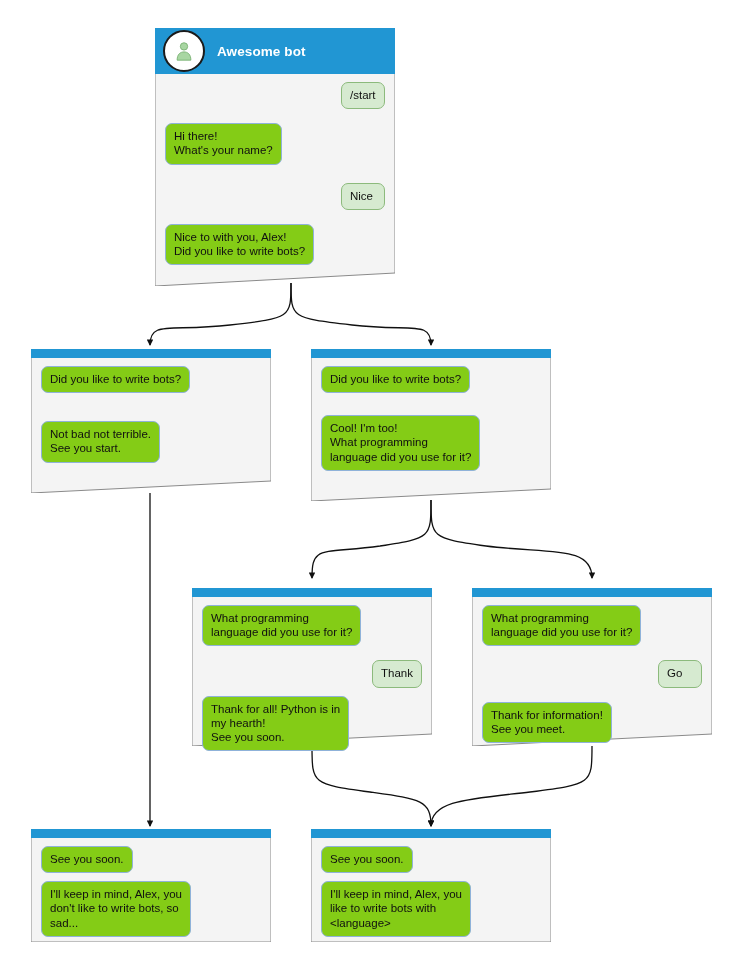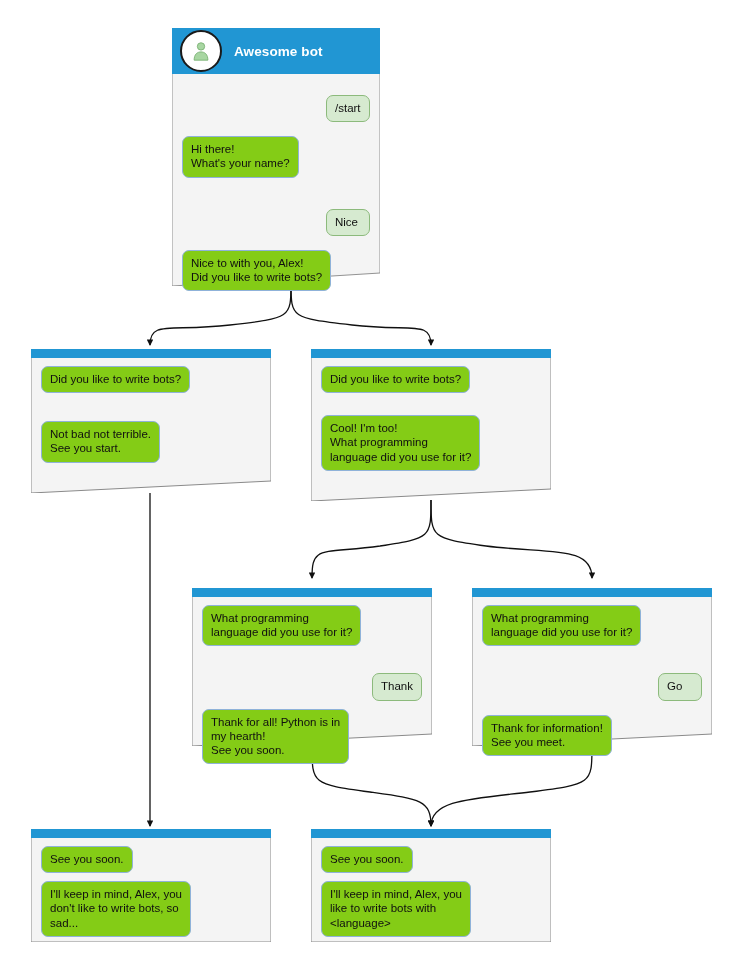--- a/index.html
+++ b/index.html
@@ -87,21 +87,21 @@
   .chat {
     position: relative;
     padding: 8px 10px 10px 10px;
   }
 
   .row {
     display: flex;
     width: 100%;
   }
   .row.left  { justify-content: flex-start; }
-  .row.right { justify-content: flex-end; margin-top: 13px; }
+  .row.right { justify-content: flex-end; }
 
   .bubble {
     font-size: 11.5px;
     line-height: 14.2px;
     color: #101010;
     border-radius: 7px;
     padding: 5px 8px 6px 8px;
     box-sizing: border-box;
     white-space: pre-line;
     max-width: 200px;
@@ -140,21 +140,21 @@
 
     <path d="M 431,500 C 431,538 431,538 380,546 C 320,554 312,545 312,578" fill="none" stroke="#101010" stroke-width="1.3" marker-end="url(#arrow)"></path>
 
     <path d="M 431,500 C 431,538 431,538 486,546 C 548,554 592,545 592,578" fill="none" stroke="#101010" stroke-width="1.3" marker-end="url(#arrow)"></path>
 
     <path d="M 312,746 C 312,784 312,784 370,792 C 420,799 431,800 431,826" fill="none" stroke="#101010" stroke-width="1.3" marker-end="url(#arrow)"></path>
 
     <path d="M 592,746 C 592,784 592,784 530,792 C 470,799 431,800 431,826" fill="none" stroke="#101010" stroke-width="1.3" marker-end="url(#arrow)"></path>
   </svg>
 
-  <div class="node" style="left:172px; top:28px; width:208px; height:258px;">
+  <div class="node" style="left:155px; top:28px; width:240px; height:258px;">
     <svg class="node-bg" viewBox="0 0 240 258" preserveAspectRatio="none">
       <polygon points="0,0 240,0 240,245 0,258" fill="#f4f4f4" stroke="#8a8a8a" stroke-width="1"></polygon>
     </svg>
     <div class="node-content">
       <div class="header-root">
         <div class="avatar">
           <svg width="22" height="22" viewBox="0 0 24 24" aria-hidden="true">
             <circle cx="12" cy="7" r="4" fill="#a8d6a2" stroke="#7bb274" stroke-width="1"></circle>
             <path d="M4.5 22 C4.5 15.5 8 13 12 13 C16 13 19.5 15.5 19.5 22 Z" fill="#a8d6a2" stroke="#7bb274" stroke-width="1"></path>
           </svg>

